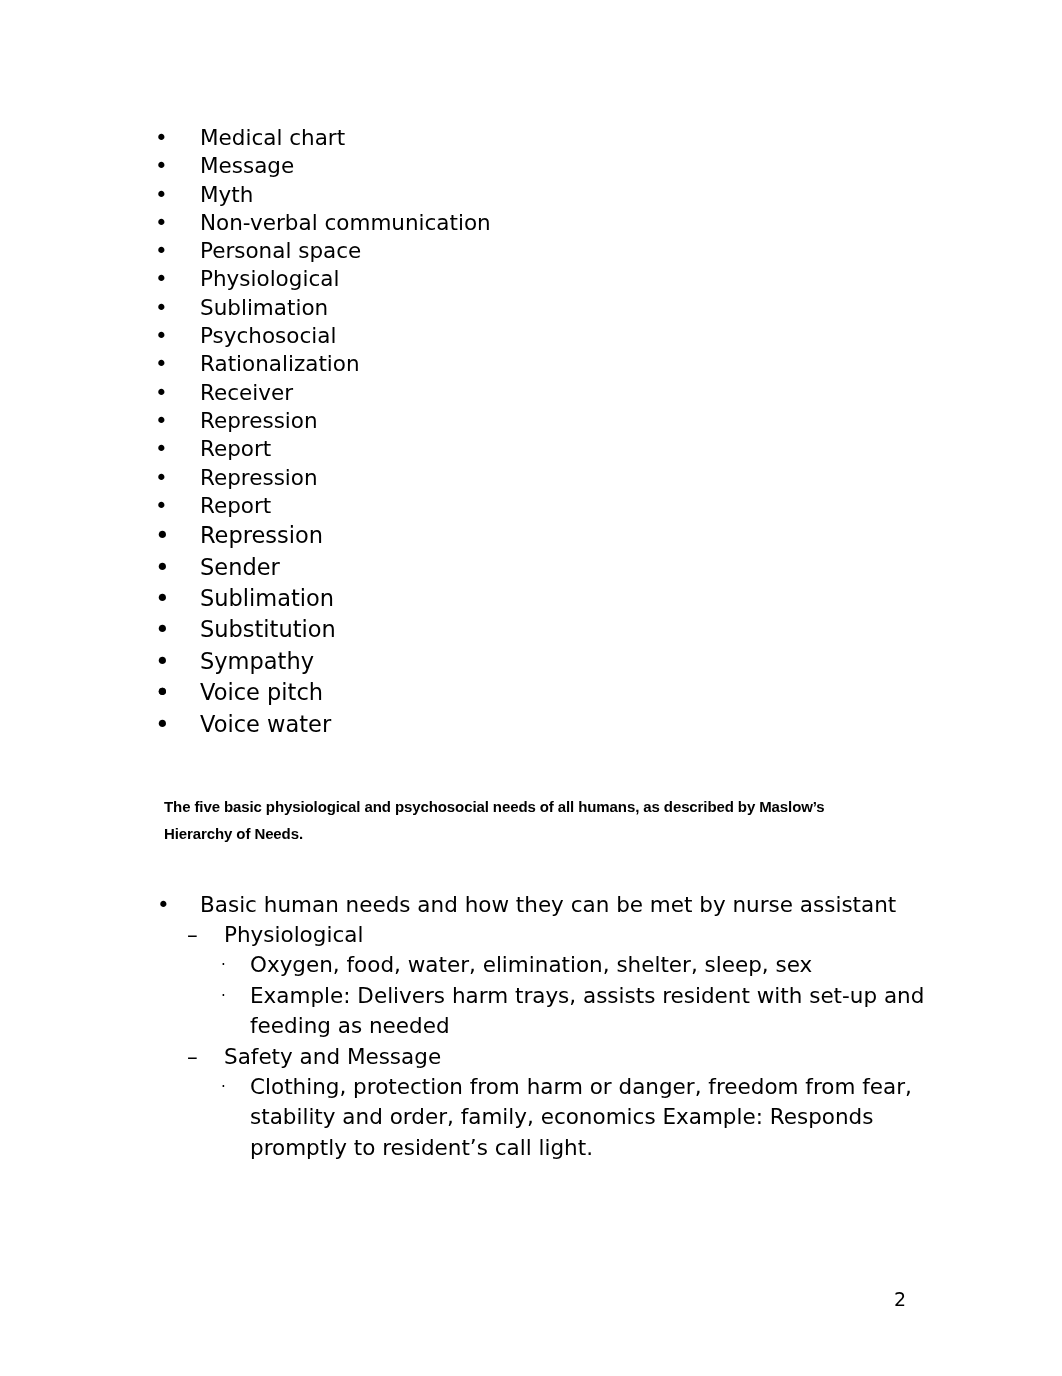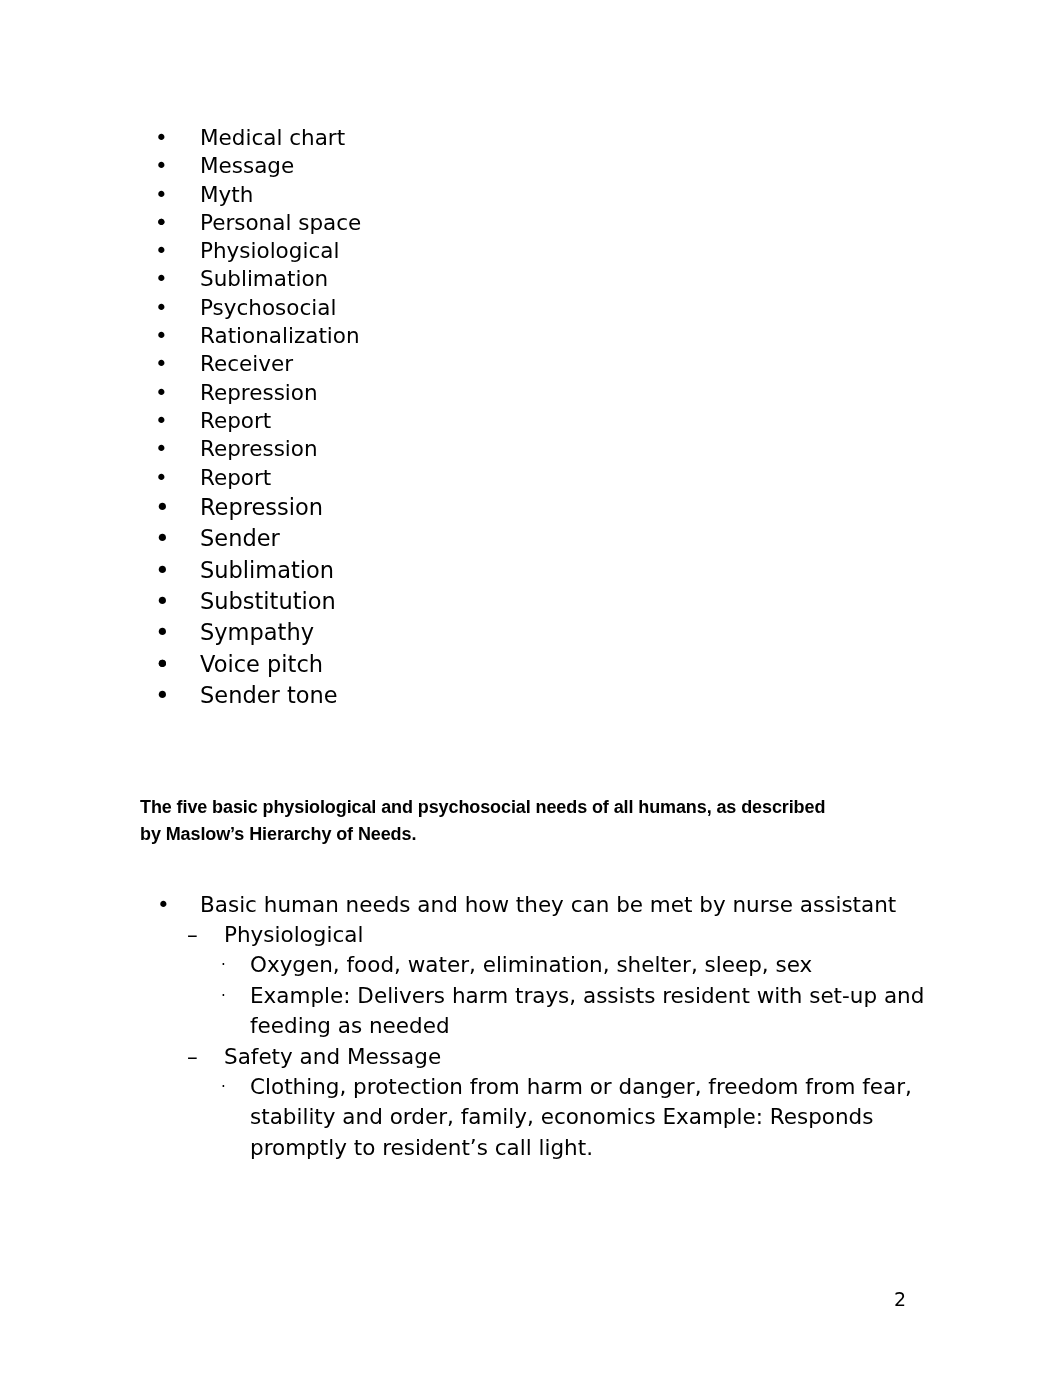--- a/index.html
+++ b/index.html
@@ -54,26 +54,26 @@
     line-height: 31.4px;
   }
   .gloss-item.loose .bullet {
     font-size: 25px;
     line-height: 31.4px;
   }
 
   
   .heading {
     position: absolute;
-    left: 140px;
+    left: 164px;
     top: 794px;
     width: 700px;
     font-family: "Liberation Sans", sans-serif;
     font-weight: bold;
-    font-size: 18px;
+    font-size: 15px;
     line-height: 26.5px;
     letter-spacing: -0.1px;
     color: #000;
   }
 
   
   .outline {
     position: absolute;
     left: 155px;
     top: 890px;
@@ -144,20 +144,21 @@
     <div class="gloss-item">
       <span class="bullet">•</span>
       <span>Message</span>
     </div>
     <div class="gloss-item">
       <span class="bullet">•</span>
       <span>Myth</span>
     </div>
     <div class="gloss-item">
       <span class="bullet">•</span>
+      <span>Non-verbal communication</span>
     </div>
     <div class="gloss-item">
       <span class="bullet">•</span>
       <span>Personal space</span>
     </div>
     <div class="gloss-item">
       <span class="bullet">•</span>
       <span>Physiological</span>
     </div>
     <div class="gloss-item">
@@ -215,21 +216,21 @@
     </div>
     <div class="gloss-item loose">
       <span class="bullet">•</span>
     </div>
     <div class="gloss-item loose">
       <span class="bullet">•</span>
       <span>Voice pitch</span>
     </div>
     <div class="gloss-item loose">
       <span class="bullet">•</span>
-      <span>Sender tone</span>
+      <span>Voice water</span>
     </div>
 
   </div>
 
   <div class="heading">The five basic physiological and psychosocial needs of all humans, as described by Maslow’s Hierarchy of Needs.</div>
 
   <div class="outline">
 
     <div class="lvl1">
       <span class="bullet">•</span>

